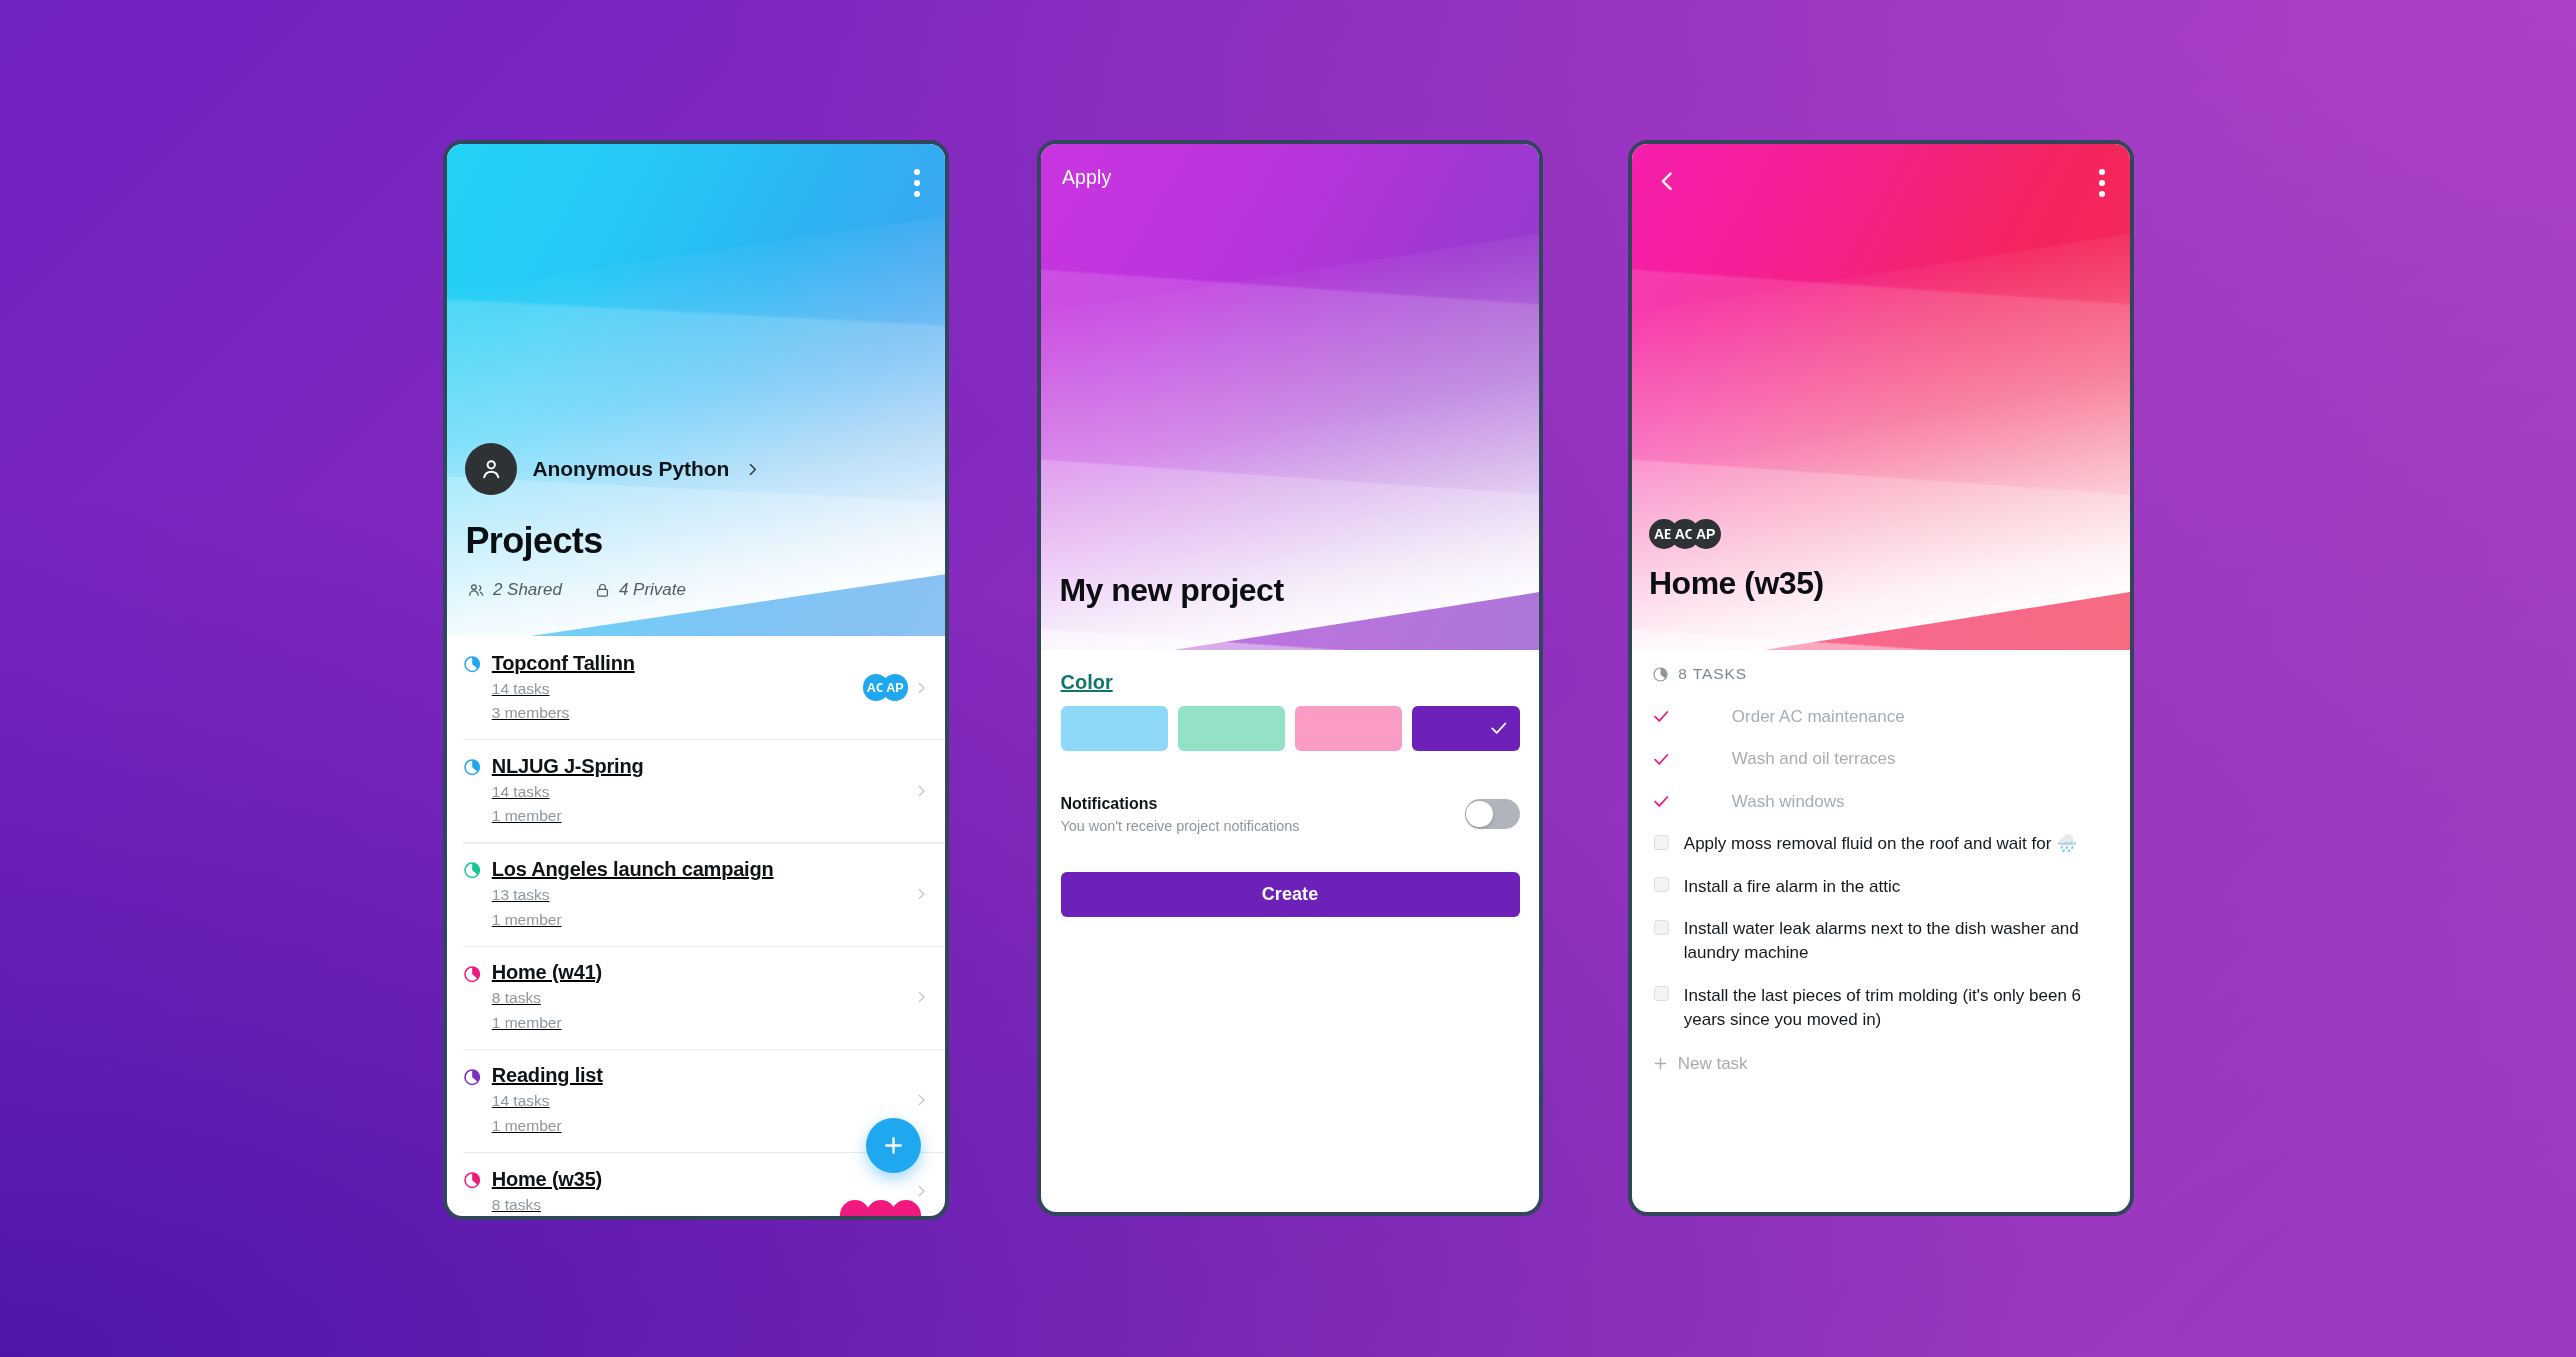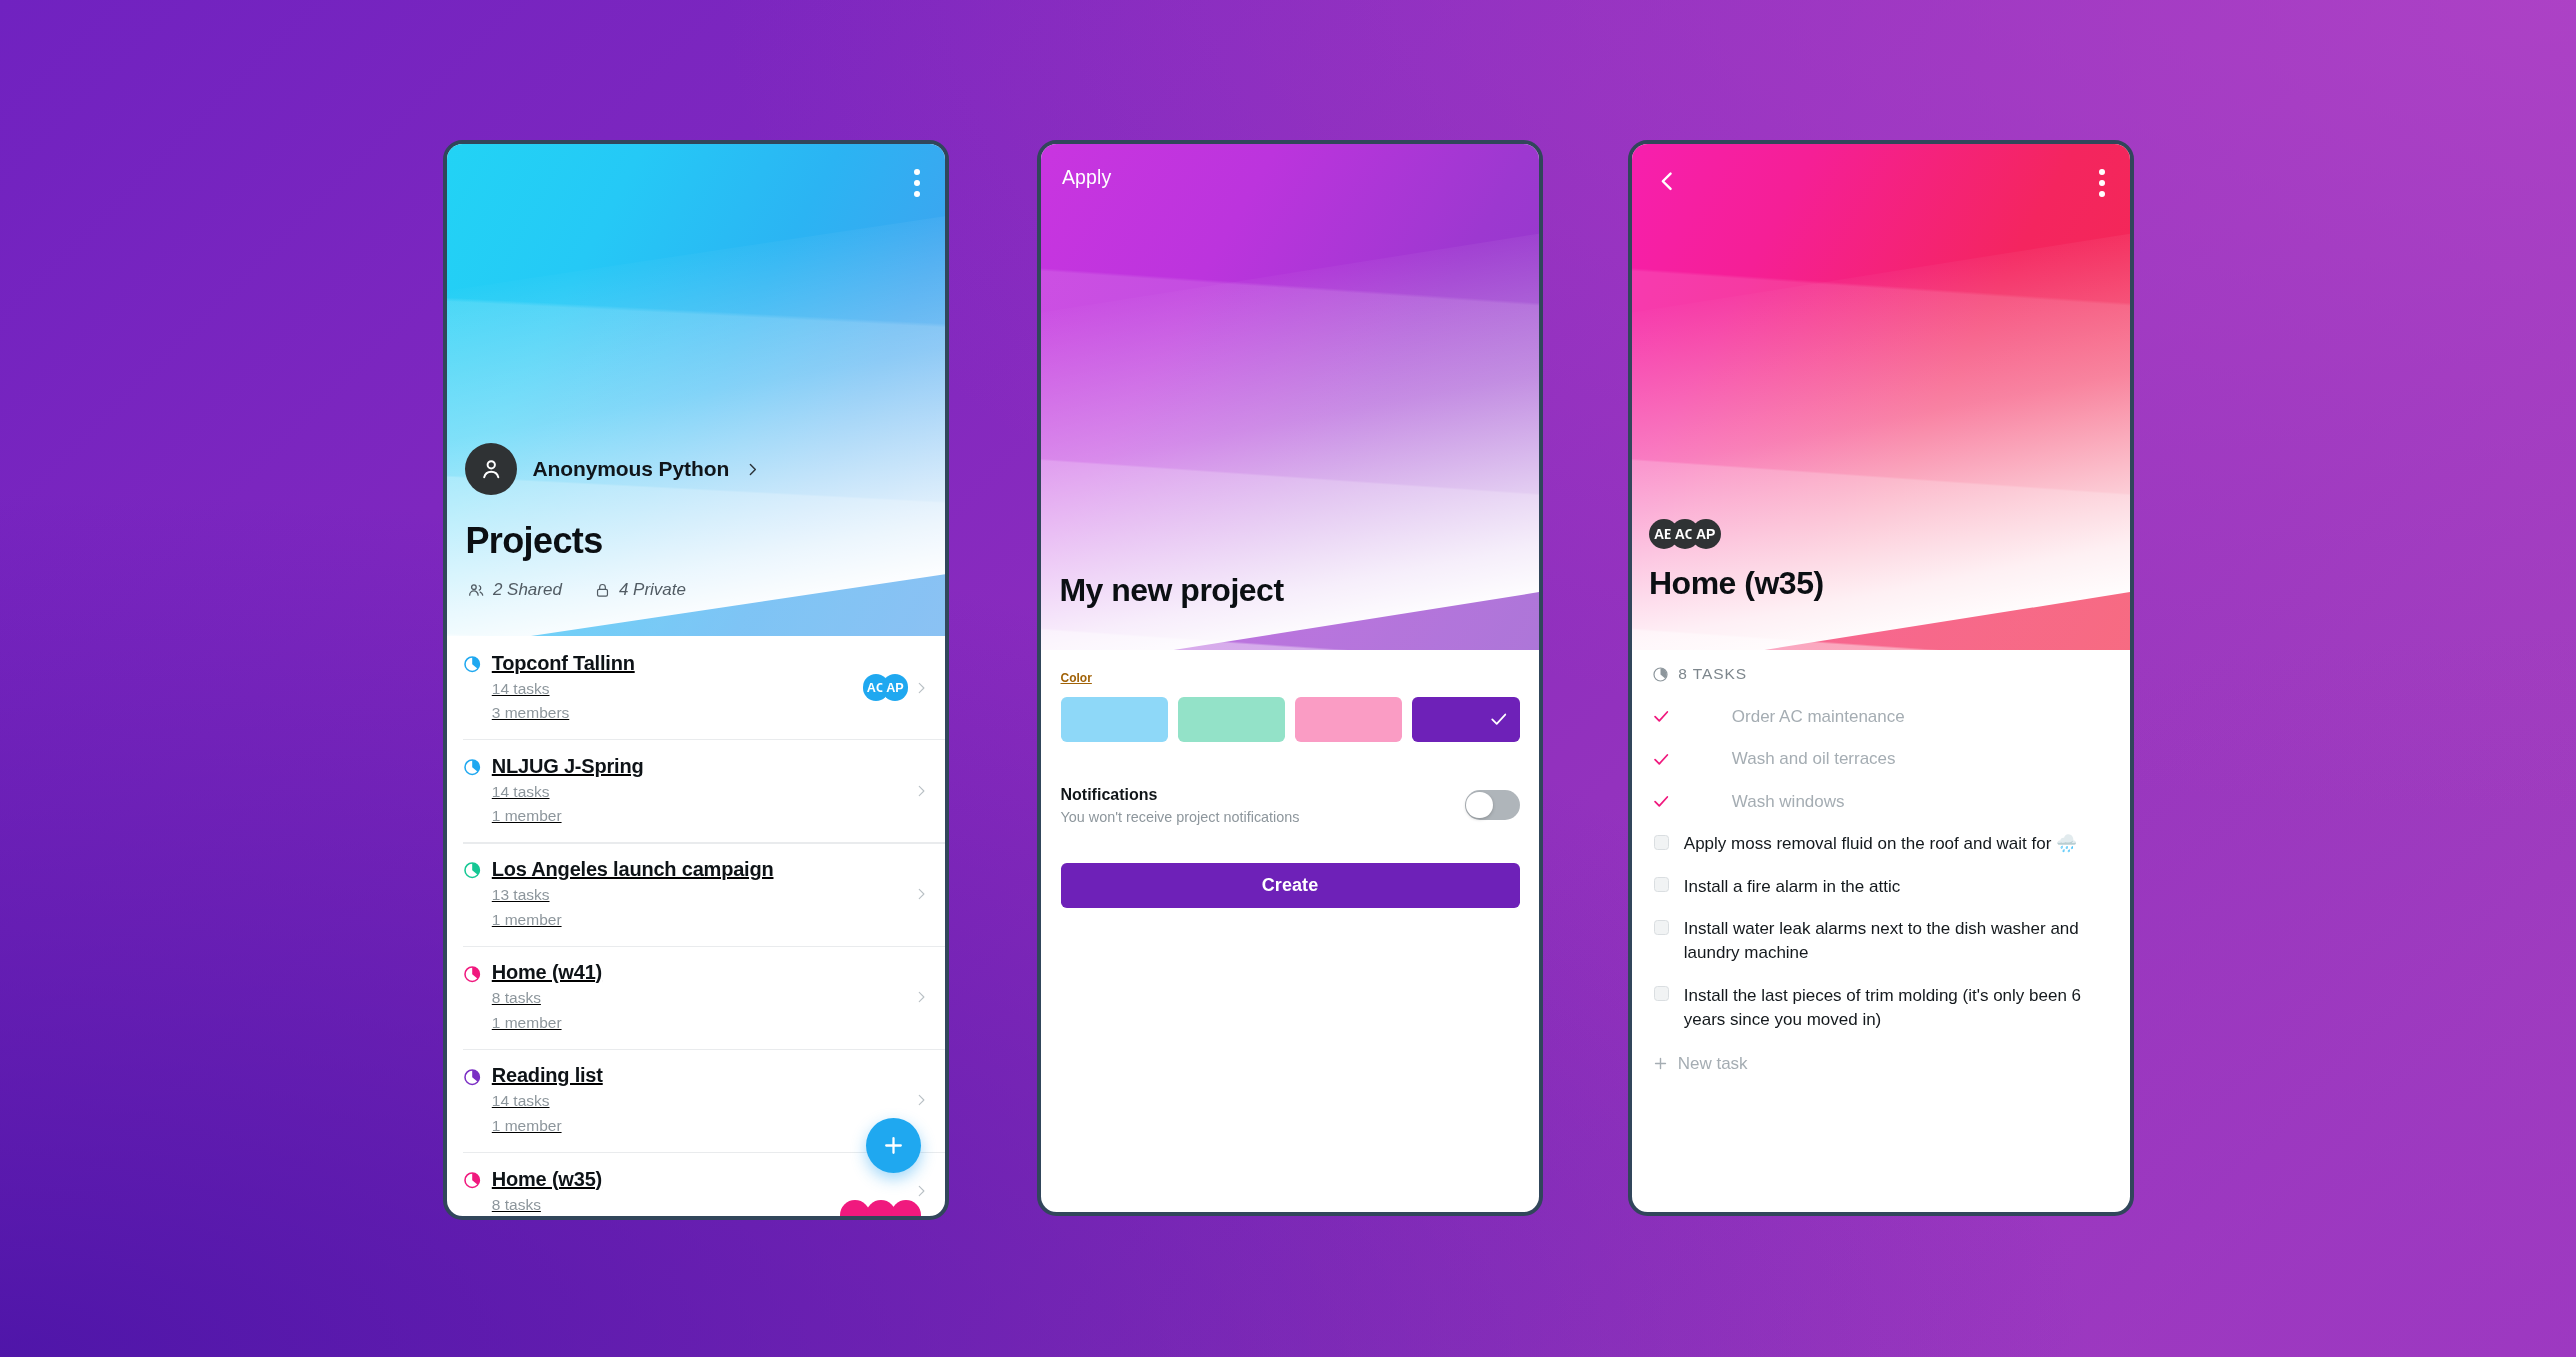--- a/index.html
+++ b/index.html
@@ -115,21 +115,21 @@
 
   .fab {
     position:absolute; right: 24px; bottom: 43px;
     width: 55px; height: 55px; border-radius:50%;
     background:#1FA8F0; box-shadow: 0 5.8px 15px rgba(31,160,240,0.42);
     display:flex; align-items:center; justify-content:center; z-index: 9;
   }
 
   
   .p2body { padding: 21px 19.5px 0 19.5px; }
-  .lbl { font-size: 12px; font-weight: 700; color:#a16207;text-decoration:underline; }
+  .lbl { font-size: 20px; font-weight: 700; color:#0f766e;text-decoration:underline; }
   .swatches { display:flex; gap: 9.2px; margin-top: 11.5px; }
   .swatch { flex:1 1 0; height: 45px; border-radius: 5.8px; position:relative; }
   .swatch .tick { position:absolute; right: 11.5px; top:50%; transform:translateY(-50%); }
   .notif-row { display:flex; align-items:center; justify-content:space-between; margin-top: 44px; }
   .notif-title { font-size: 16px; font-weight:700; color:#111619; }
   .notif-sub { font-size: 14.4px; color:#8D969C; margin-top: 5.2px; }
   .toggle { width: 55px; height: 30px; border-radius: 15px; background:#AFB5BA; position:relative; flex:0 0 55px; }
   .toggle .knob { position:absolute; left:1.7px; top:1.7px; width:26.5px; height:26.5px; border-radius:50%; background:#fff; box-shadow:0 1.2px 3.5px rgba(0,0,0,0.2); }
   .create-btn {
     margin-top: 38px; height: 45px; border-radius: 5.8px; background:#6E21B8;

